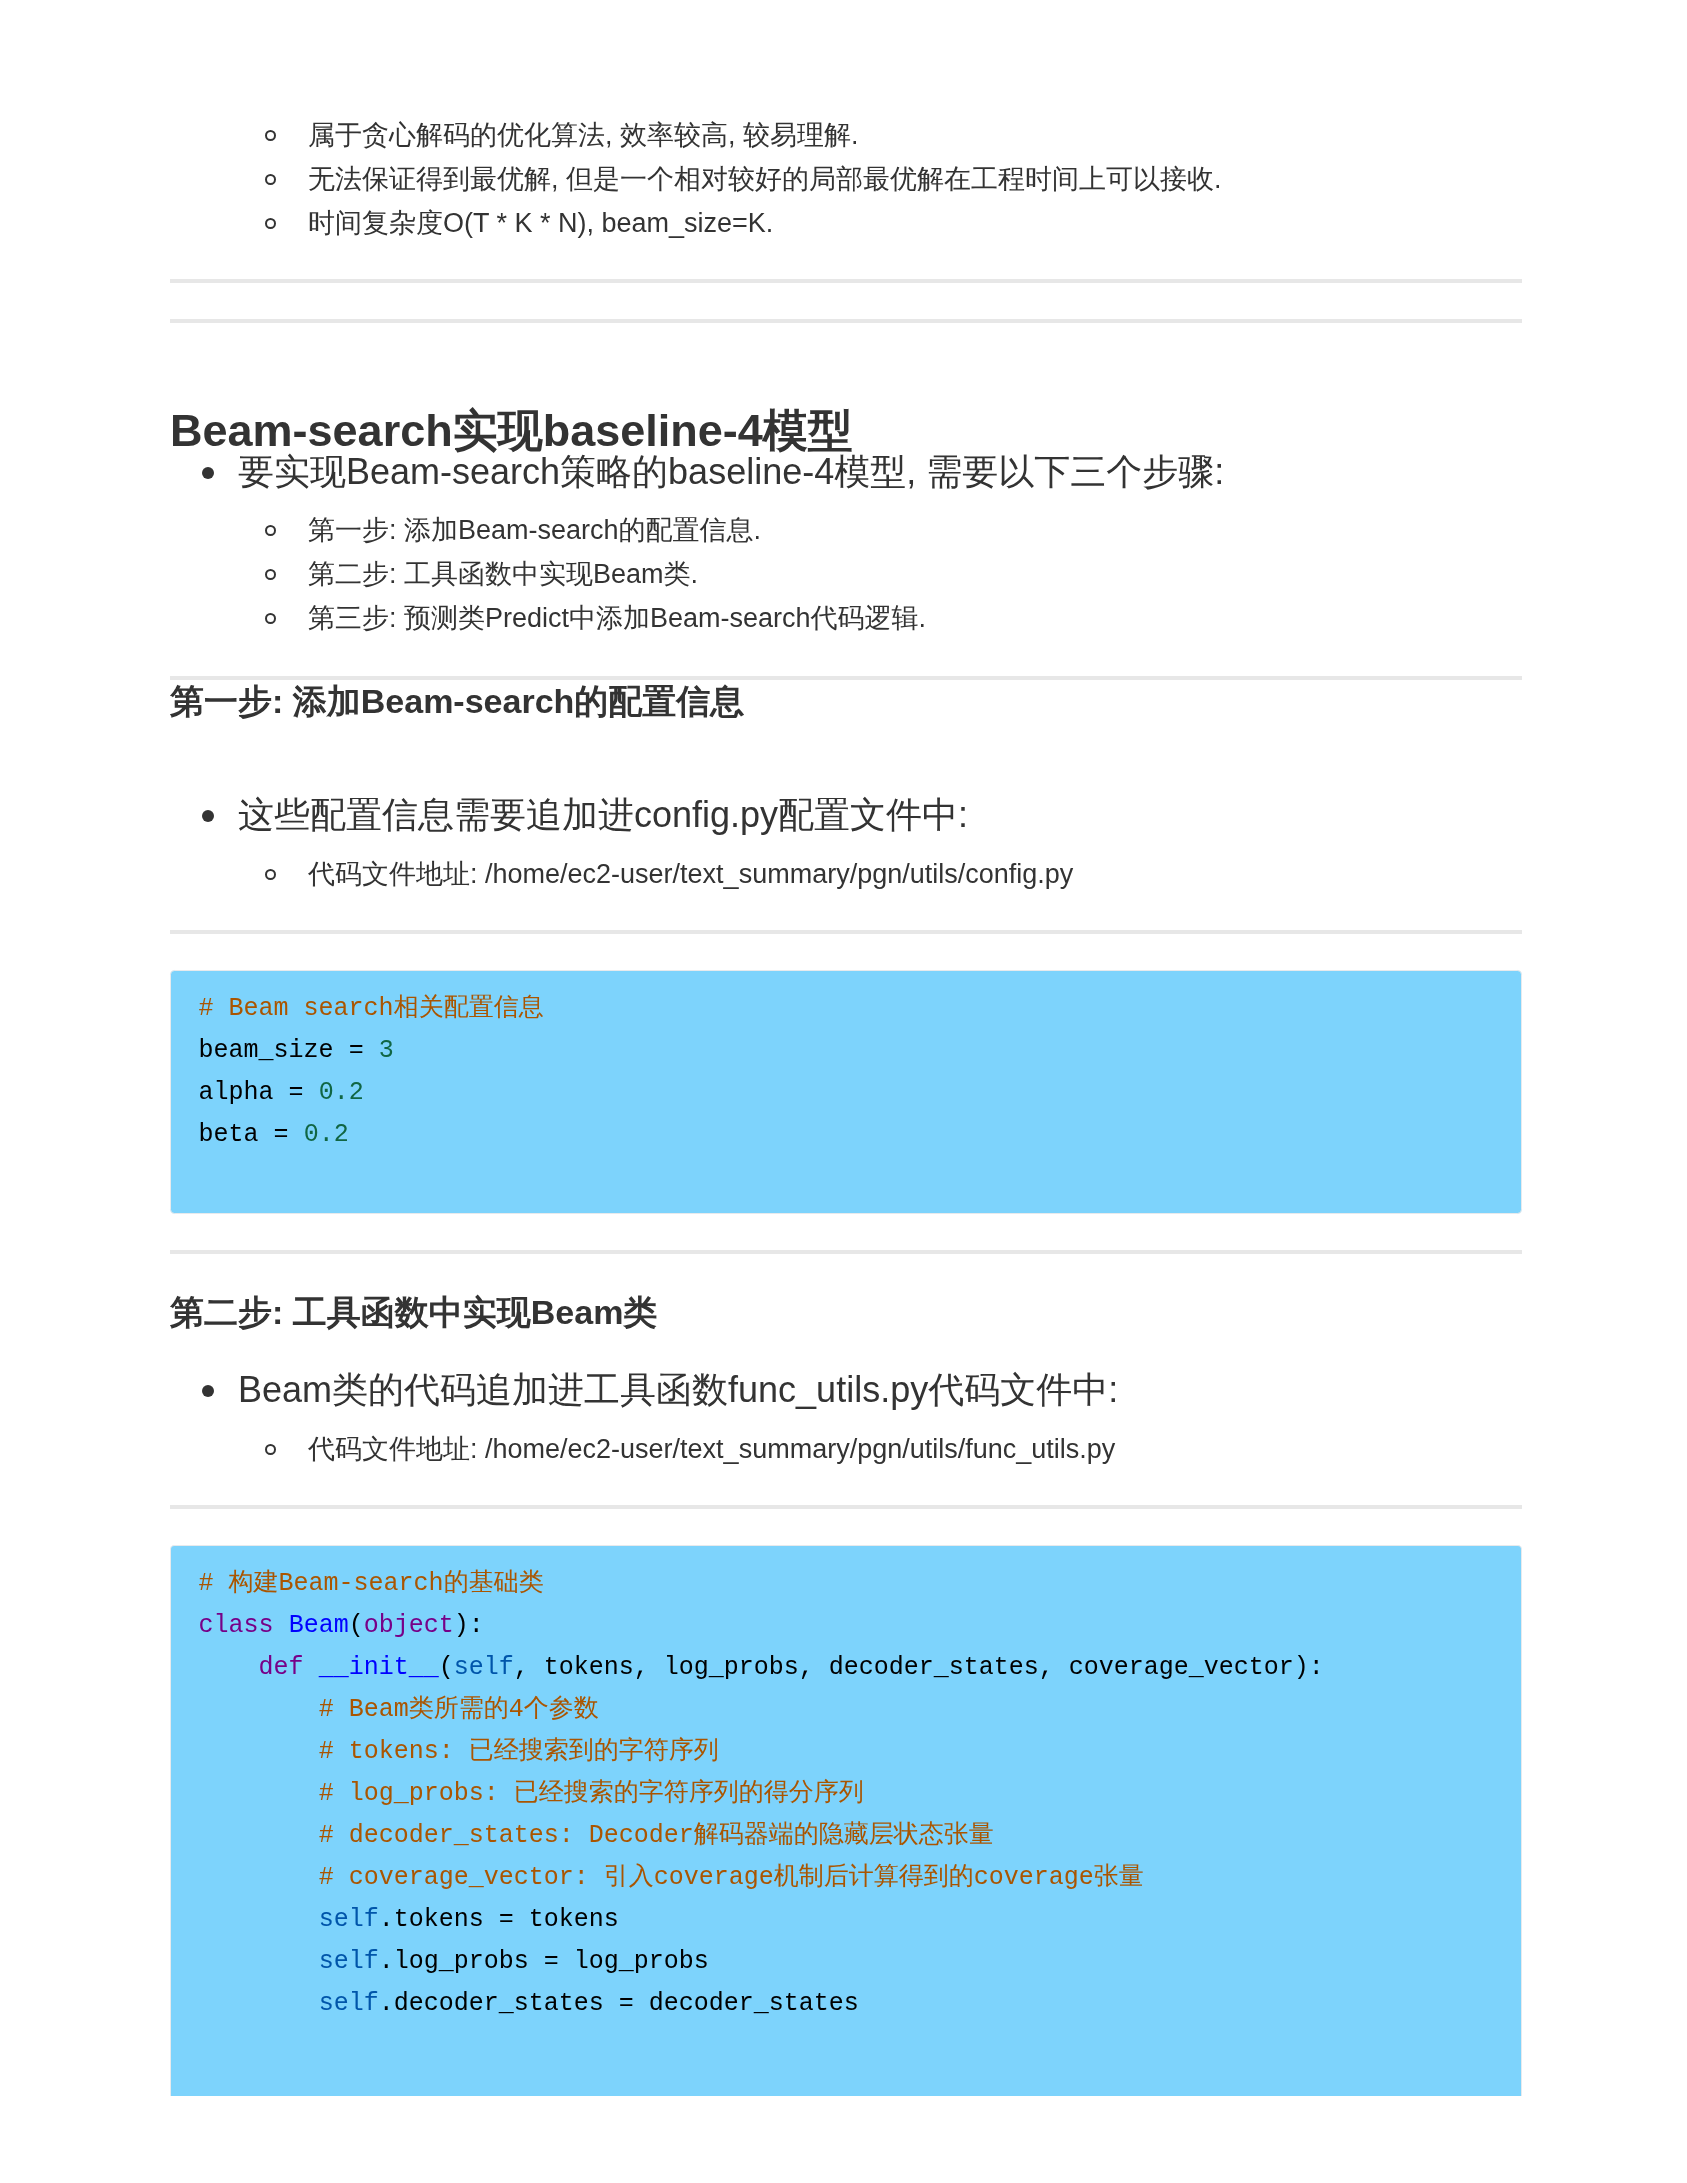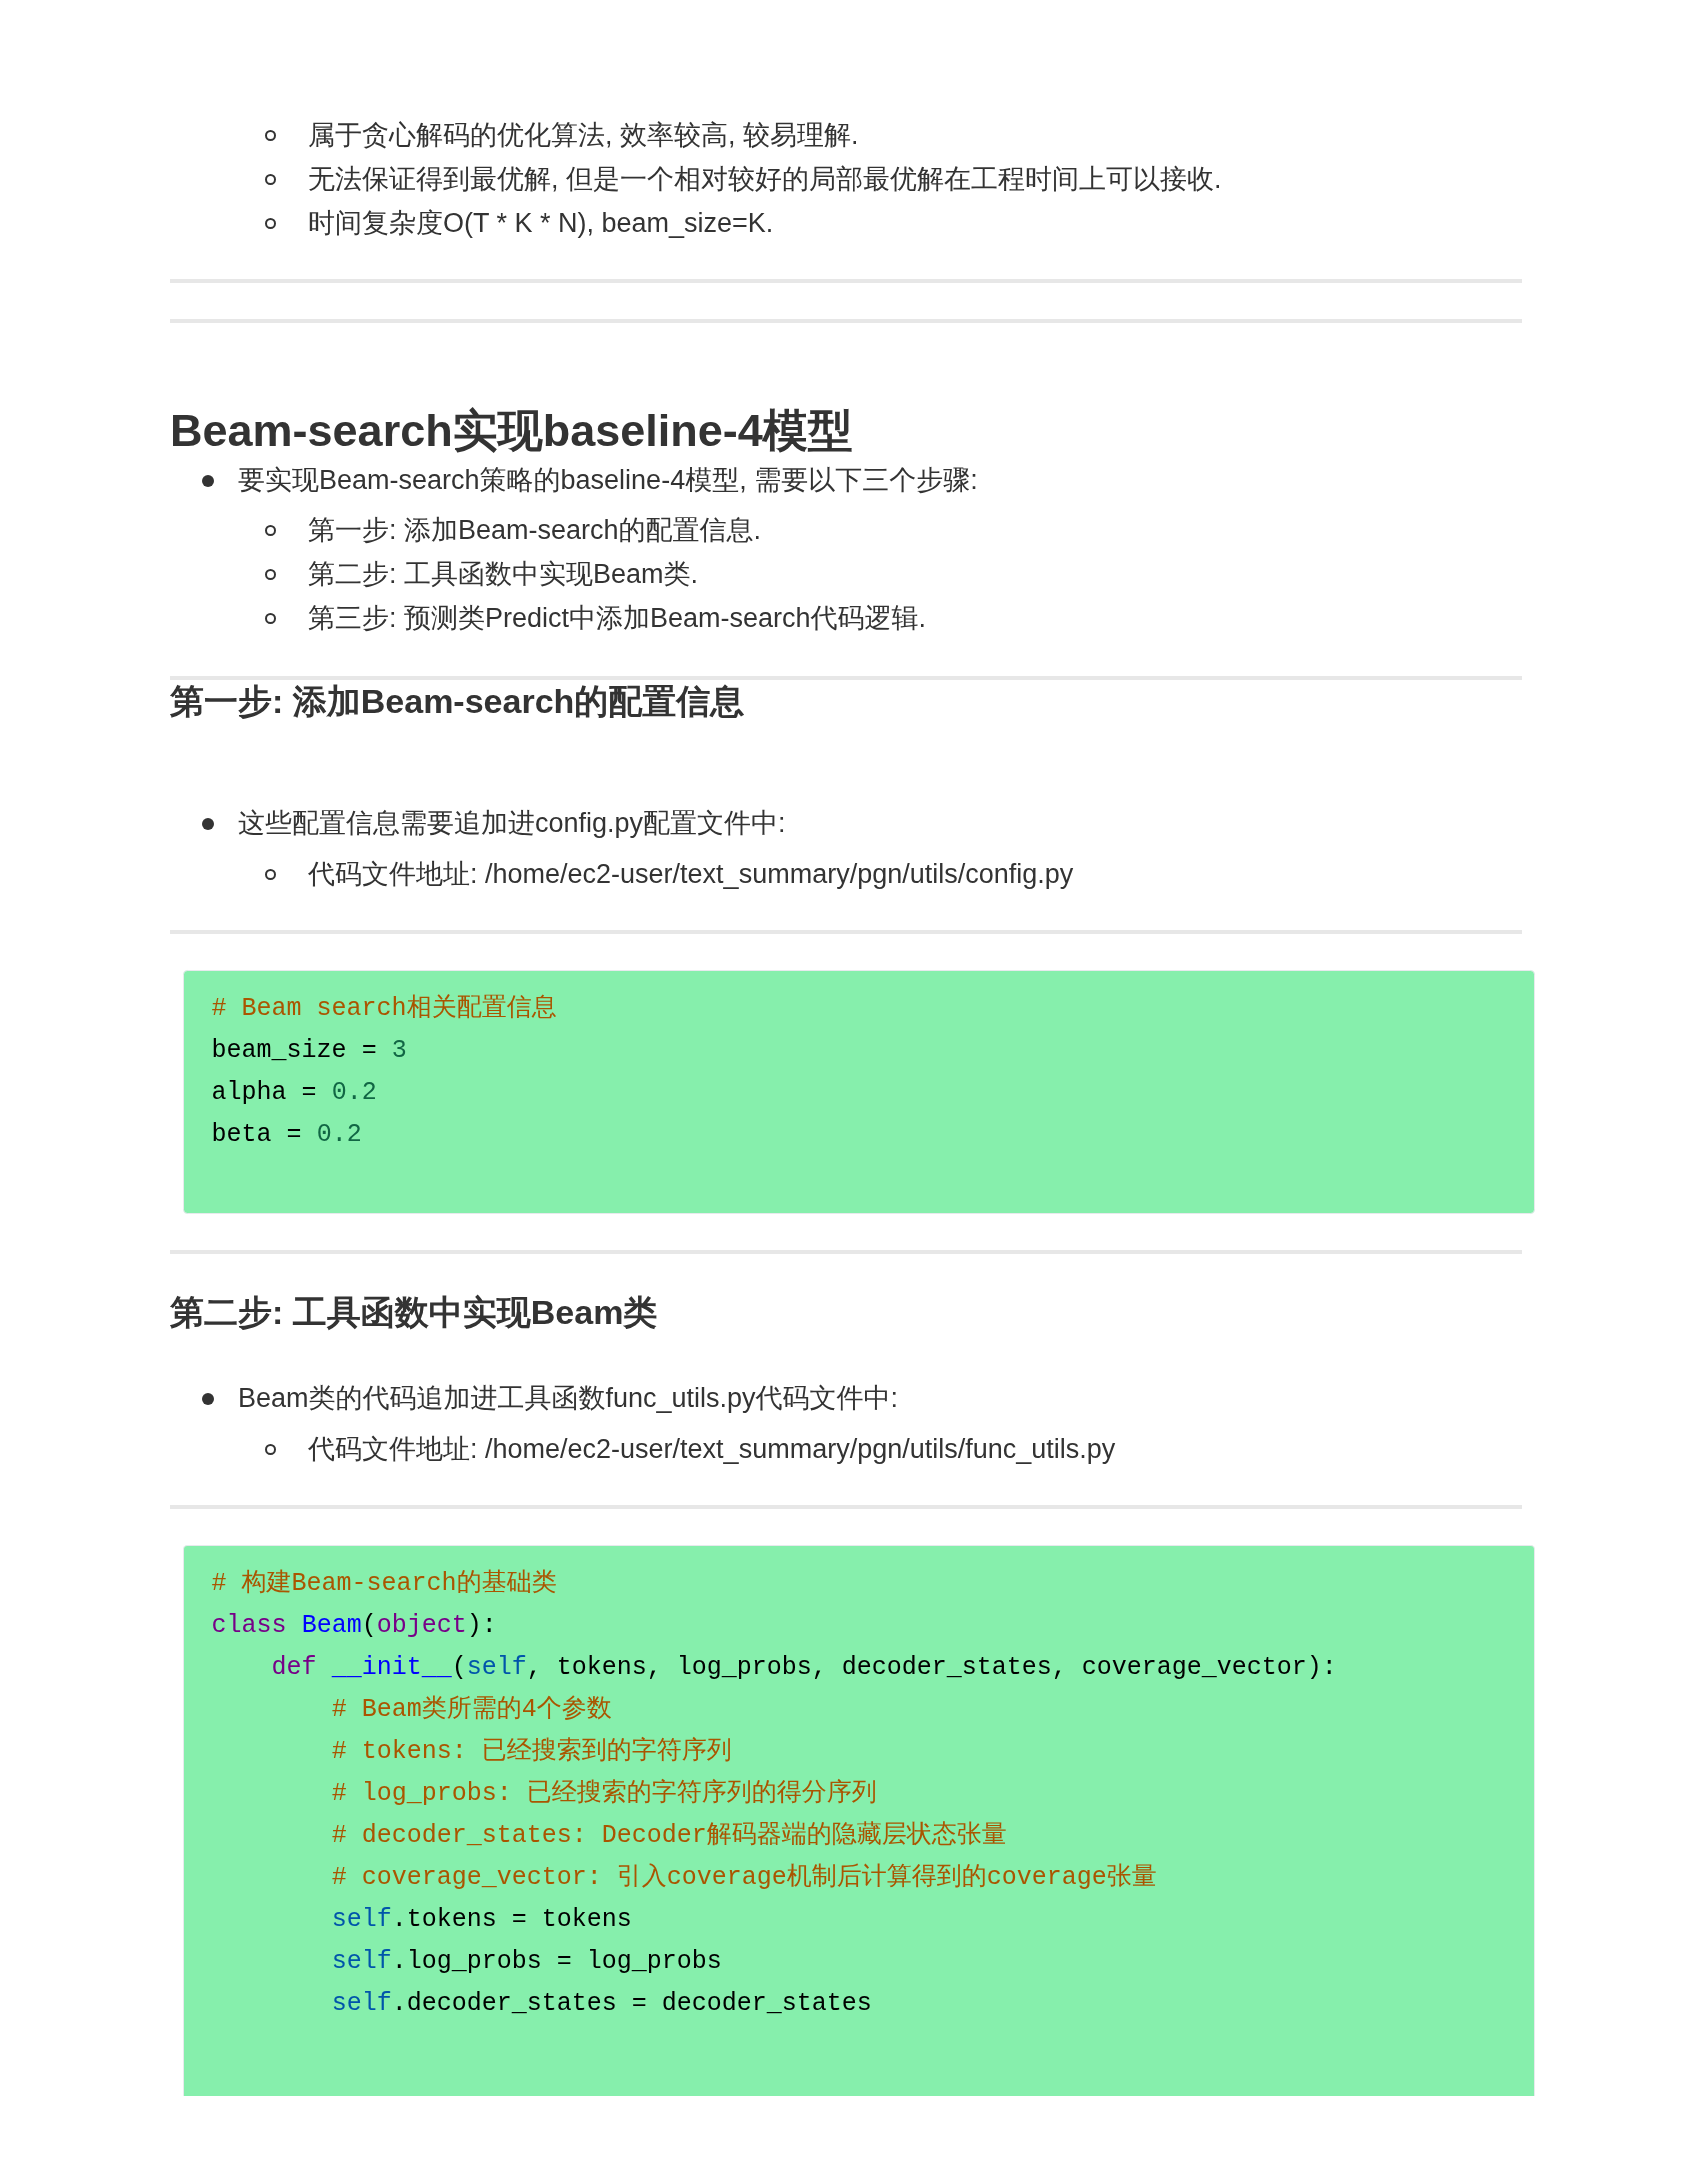--- a/index.html
+++ b/index.html
@@ -3,25 +3,25 @@
 <meta charset="utf-8">
 <style>
   html, body { margin:0; padding:0; background:#ffffff; }
   body { width:1687px; height:2183px; position:relative; overflow:hidden;
          font-family:"Liberation Sans","DejaVu Sans",sans-serif; color:#333333; }
   .page { position:absolute; left:170px; top:0; width:1352px; }
   .hr { position:absolute; left:0; width:1352px; height:4.4px; background:#e7e7e7; }
   .sub-list { position:absolute; left:94px; }
   .sub-item { position:relative; height:44px; font-size:27px; line-height:44px; padding-left:44px; white-space:nowrap; }
   .sub-item::before { content:""; position:absolute; left:1.1px; top:16.5px; width:11px; height:11px; border:2.2px solid #333; border-radius:50%; box-sizing:border-box; }
-  .bul-item { position:absolute; left:29px; font-size:27px; line-height:44px; padding-left:39px; white-space:nowrap;margin-top:8px; }
+  .bul-item { position:absolute; left:29px; font-size:36px; line-height:44px; padding-left:39px; white-space:nowrap; }
   .bul-item::before { content:""; position:absolute; left:3.3px; top:16.5px; width:12px; height:12px; background:#333; border-radius:50%; }
   .h2 { position:absolute; left:0; font-size:45px; font-weight:bold; white-space:nowrap; }
   .h3 { position:absolute; left:0; font-size:34px; font-weight:bold; white-space:nowrap; }
-  .code { position:absolute; left:13px; width:1352px; background:#86efac; border:1.7px solid #e7eaed; border-radius:4.4px; box-sizing:border-box;
+  .code { position:absolute; left:0; width:1352px; background:#7dd3fc; border:1.7px solid #e7eaed; border-radius:4.4px; box-sizing:border-box;
           font-family:"Liberation Mono","DejaVu Sans Mono",monospace; font-size:25px; color:#000; padding:16.5px 27.6px; }
   .line { height:42px; line-height:42px; white-space:pre; }
   .cm { color:#aa5500; }
   .num { color:#116644; }
   .kw { color:#770088; }
   .def { color:#0000ff; }
   .var2 { color:#0055aa; }
 </style>
 </head>
 <body>

